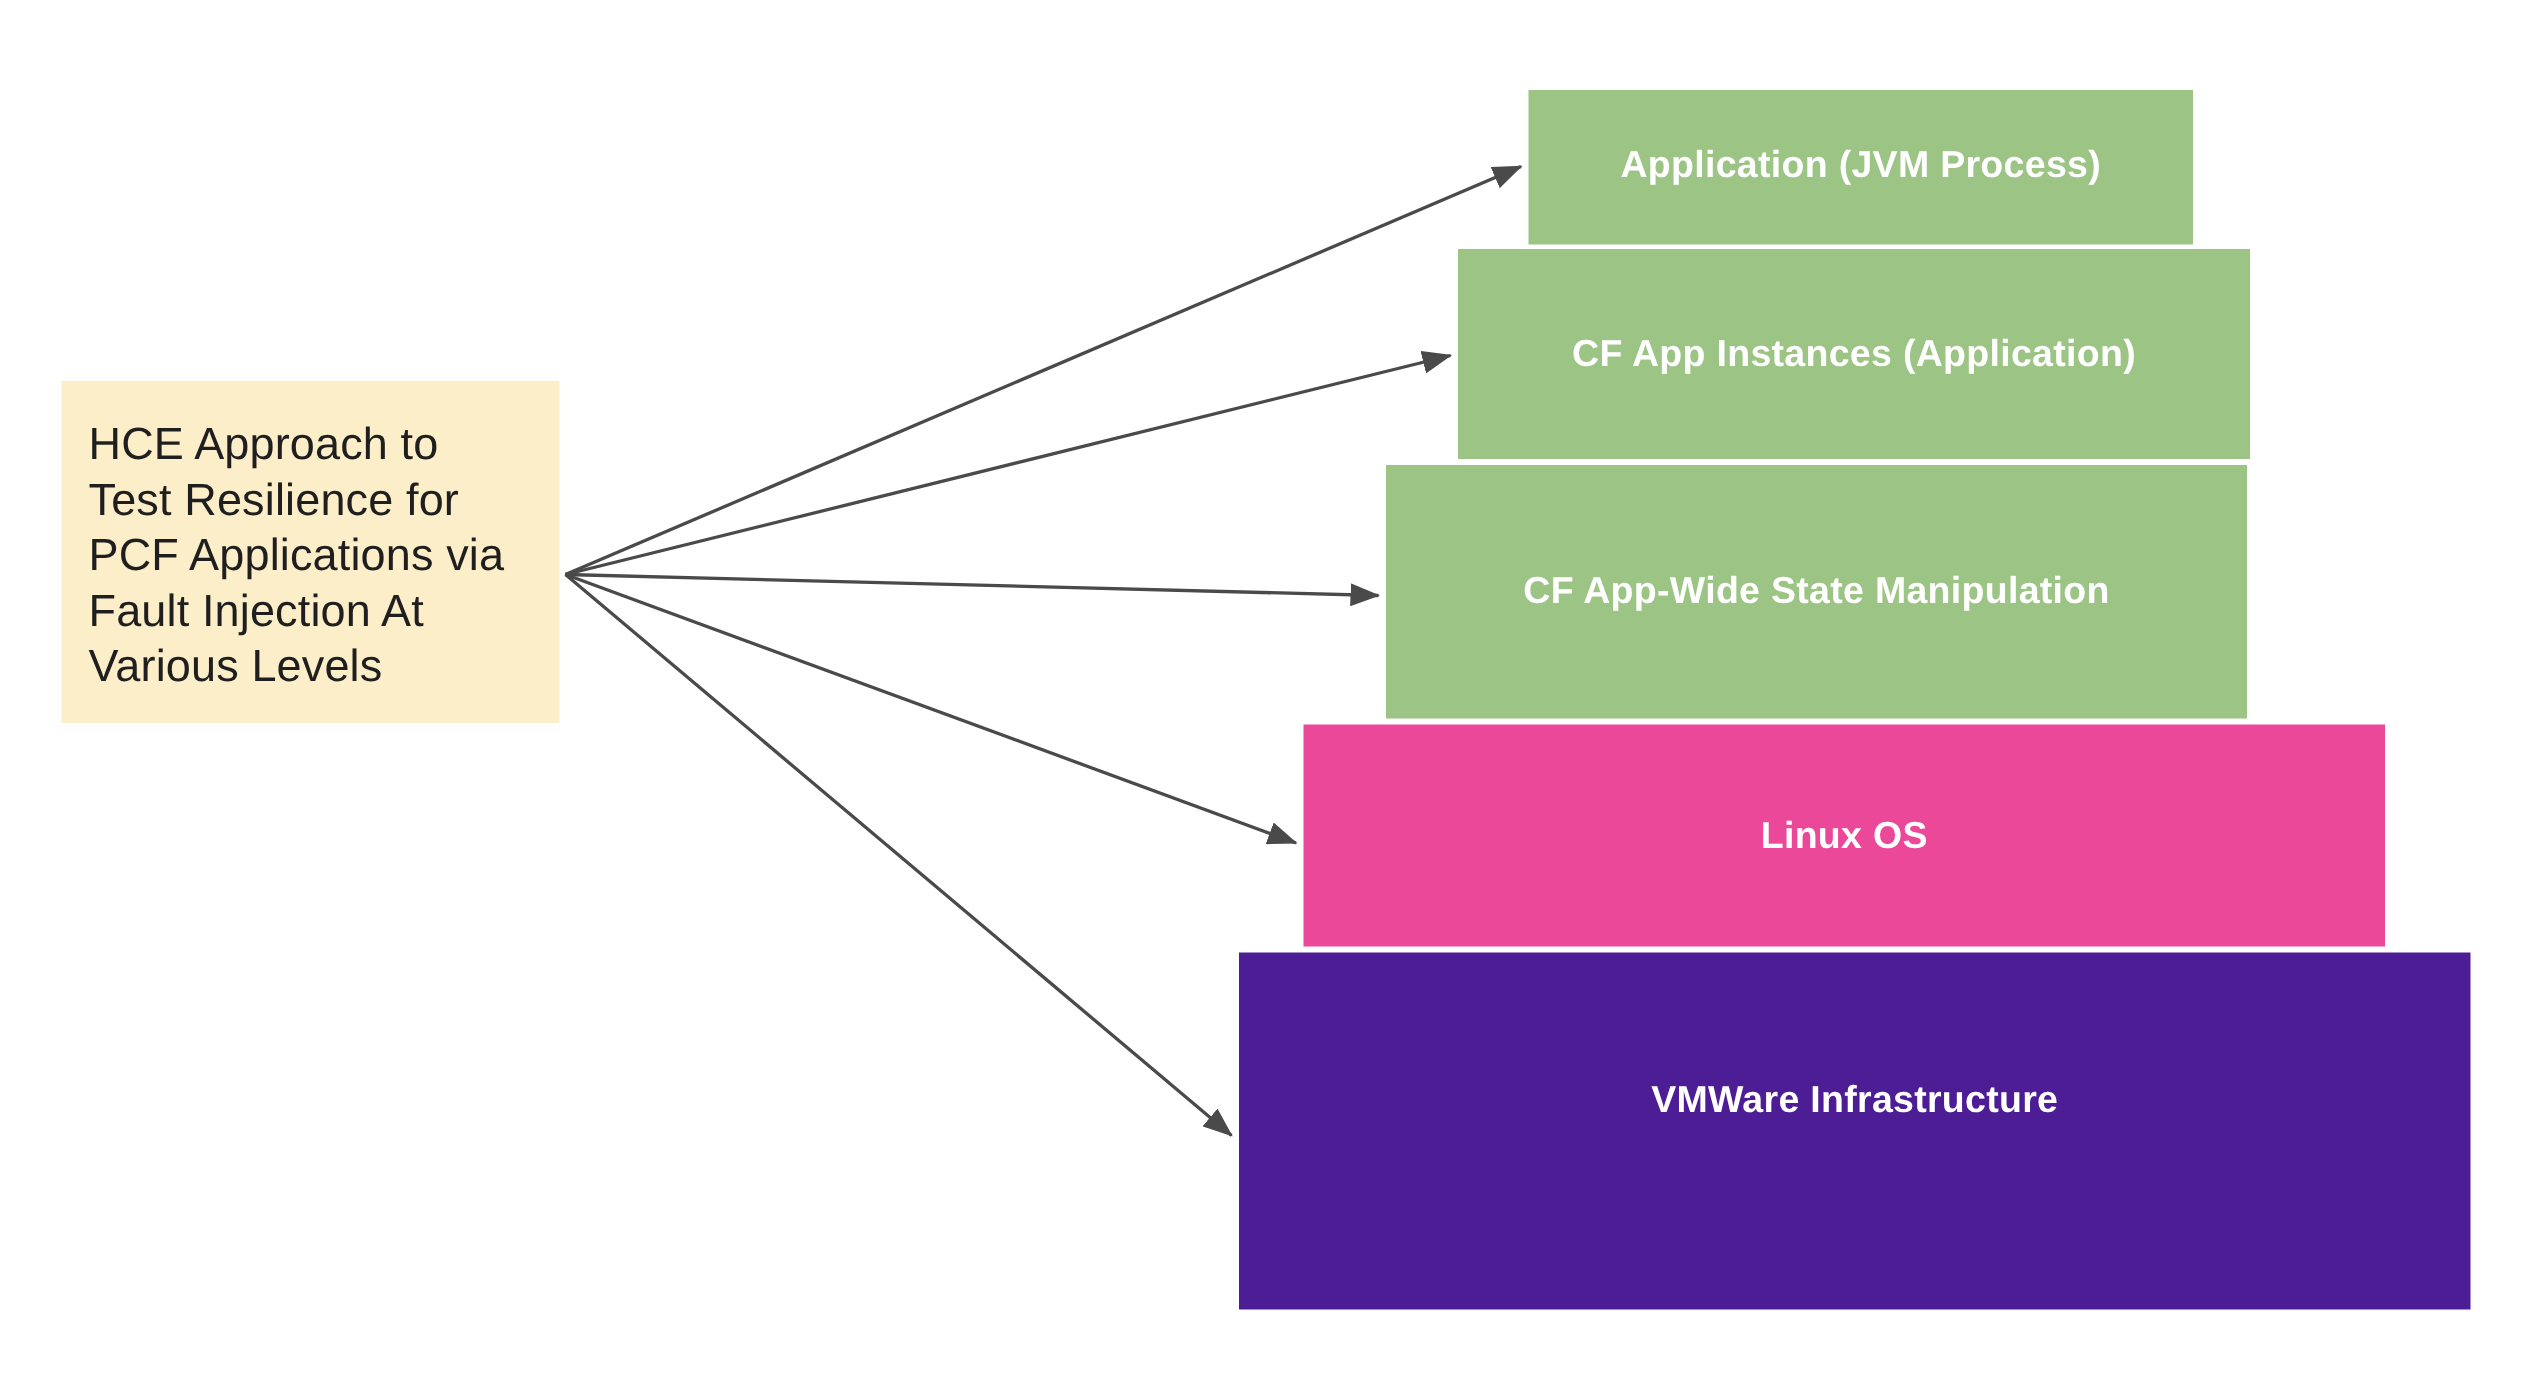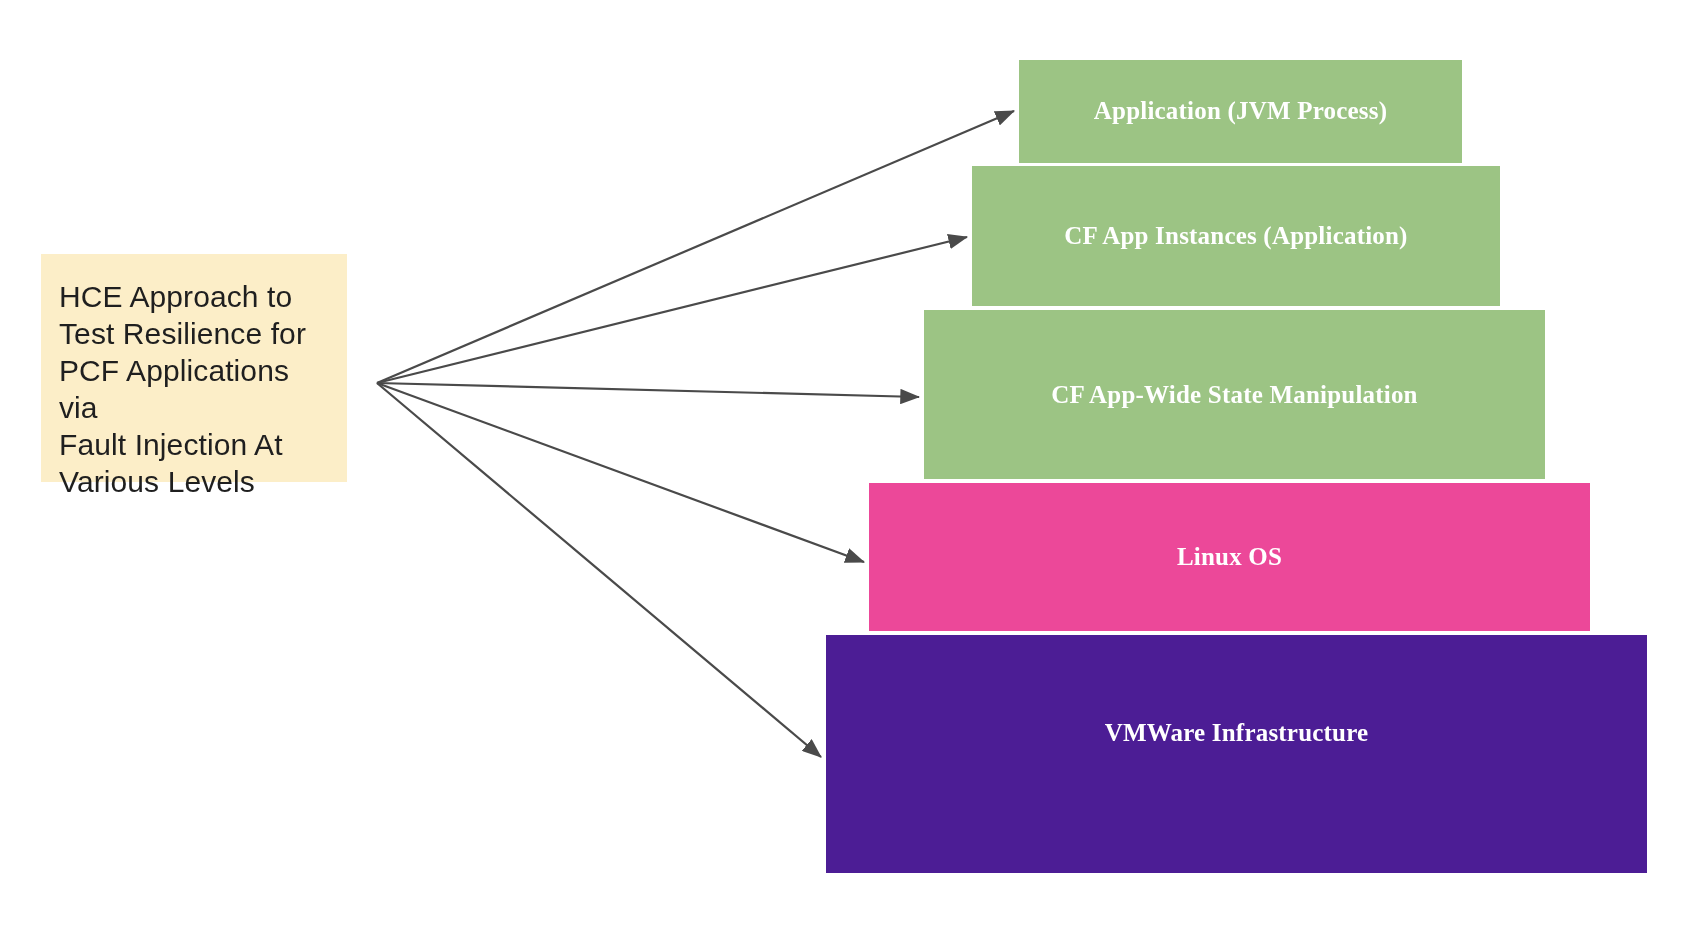--- a/index.html
+++ b/index.html
@@ -42,21 +42,21 @@
     box-sizing: border-box;
     background: #9cc484;
     display: flex;
     align-items: center;
     justify-content: center;
     color: #ffffff;
     font-weight: bold;
     font-size: 25px;
     letter-spacing: 0.2px;
     text-align: center;
-    font-family: Liberation Serif, serif;
+    font-family: Liberation Sans, sans-serif;
   }
   .layer-box .layer-label {
     display: block;
     width: 100%;
     padding: 0 10px;
     box-sizing: border-box;
   }
   .lb-0 .layer-label { transform: translateY(-1px); }
   .lb-4 .layer-label { transform: translateY(-21px); }
 </style>
@@ -73,35 +73,35 @@
     </defs>
     <g id="arrow-group">
         <line x1="377" y1="383" x2="1014" y2="111" stroke="#4a4a4a" stroke-width="2.2" marker-end="url(#arrowhead)"></line>
         <line x1="377" y1="383" x2="967" y2="237" stroke="#4a4a4a" stroke-width="2.2" marker-end="url(#arrowhead)"></line>
         <line x1="377" y1="383" x2="919" y2="397" stroke="#4a4a4a" stroke-width="2.2" marker-end="url(#arrowhead)"></line>
         <line x1="377" y1="383" x2="864" y2="562" stroke="#4a4a4a" stroke-width="2.2" marker-end="url(#arrowhead)"></line>
         <line x1="377" y1="383" x2="821" y2="757" stroke="#4a4a4a" stroke-width="2.2" marker-end="url(#arrowhead)"></line>
       </g>
   </svg>
 
-  <div class="note-box" style="left: 41px; top: 254px; width: 306px; height: 228px; background: rgb(252, 238, 200); color: rgb(31, 31, 31);">HCE Approach to
+  <div class="note-box" style="left: 41px; top: 254px; width: 332px; height: 228px; background: rgb(252, 238, 200); color: rgb(31, 31, 31);">HCE Approach to
 Test Resilience for
 PCF Applications via
 Fault Injection At
 Various Levels</div>
 
   <div class="layer-box lb-0" style="left: 1019px; top: 60px; width: 443px; height: 103px; background: rgb(156, 196, 132); color: rgb(255, 255, 255);">
     <span class="layer-label">Application (JVM Process)</span>
   </div>
 
   <div class="layer-box lb-1" style="left: 972px; top: 166px; width: 528px; height: 140px; background: rgb(156, 196, 132); color: rgb(255, 255, 255);">
     <span class="layer-label">CF App Instances (Application)</span>
   </div>
 
-  <div class="layer-box lb-2" style="left: 924px; top: 310px; width: 621px; height: 169px; background: rgb(156, 196, 132); color: rgb(255, 255, 255);">
+  <div class="layer-box lb-2" style="left: 924px; top: 310px; width: 574px; height: 169px; background: rgb(156, 196, 132); color: rgb(255, 255, 255);">
     <span class="layer-label">CF App-Wide State Manipulation</span>
   </div>
 
   <div class="layer-box lb-3" style="left: 869px; top: 483px; width: 721px; height: 148px; background: #ec4899; color: rgb(255, 255, 255);">
     <span class="layer-label">Linux OS</span>
   </div>
 
   <div class="layer-box lb-4" style="left: 826px; top: 635px; width: 821px; height: 238px; background: #4c1d95; color: rgb(255, 255, 255);">
     <span class="layer-label">VMWare Infrastructure</span>
   </div>

